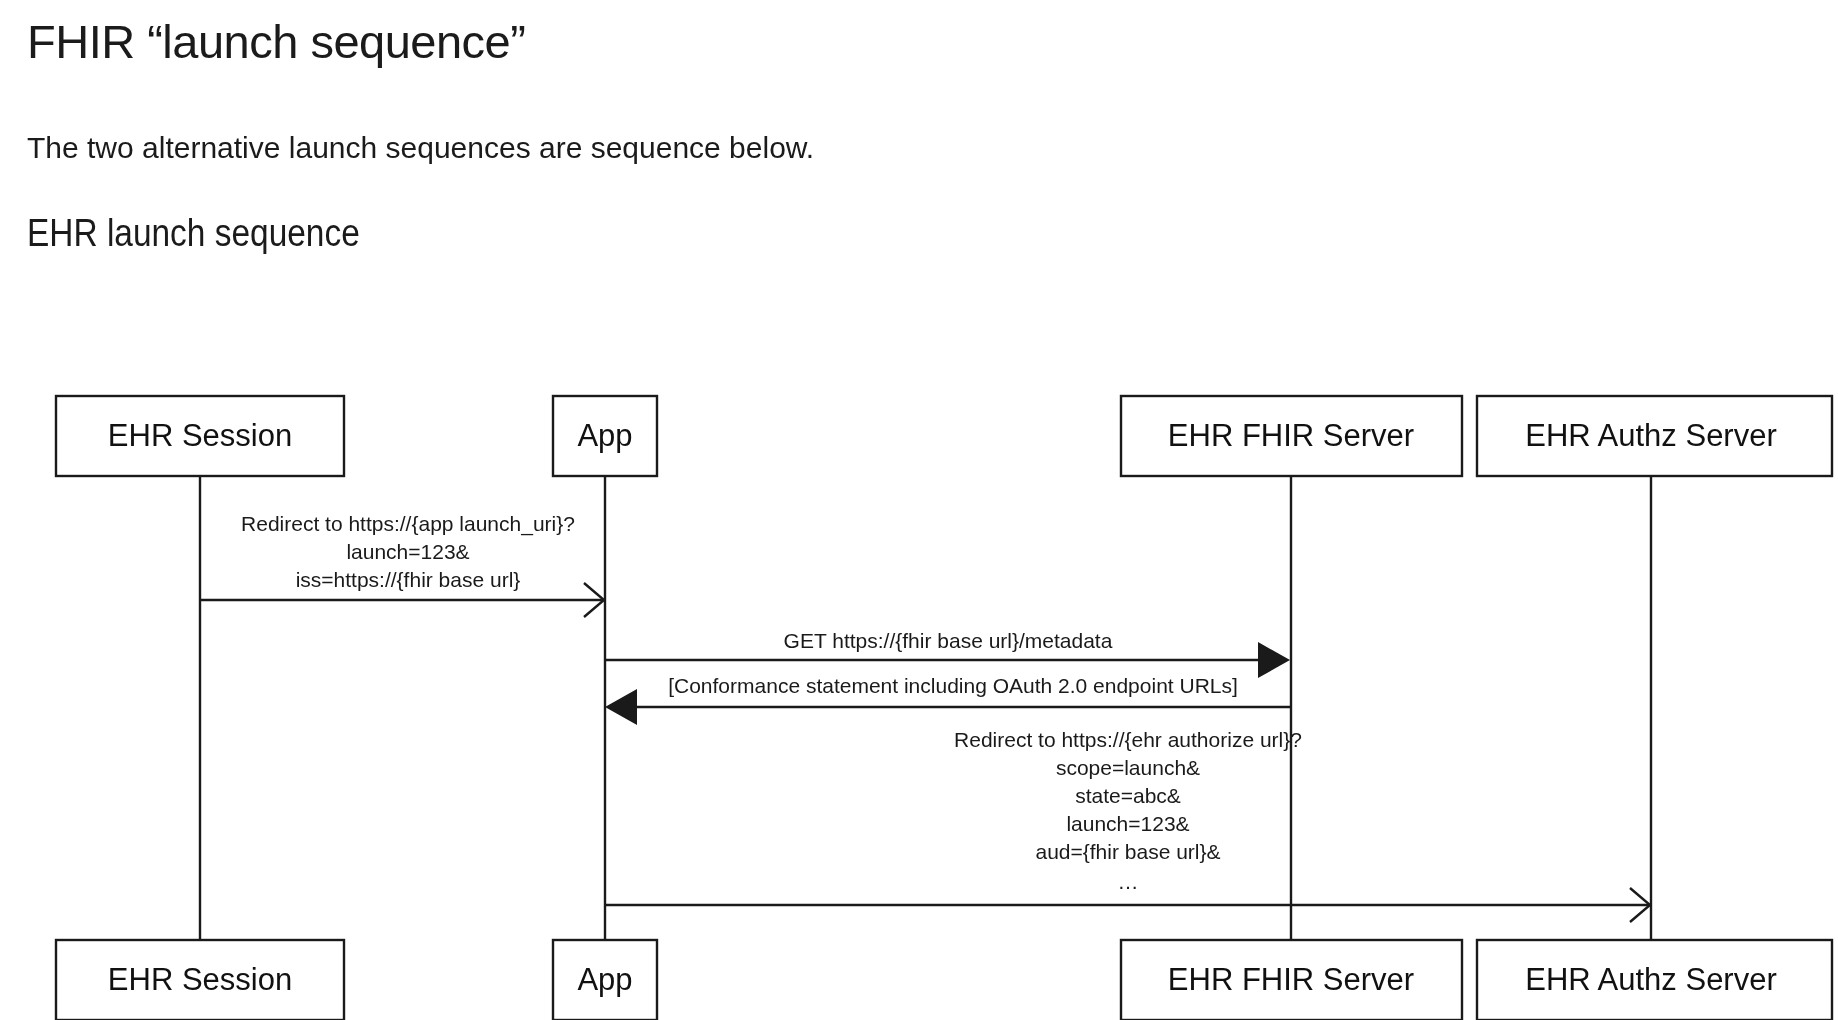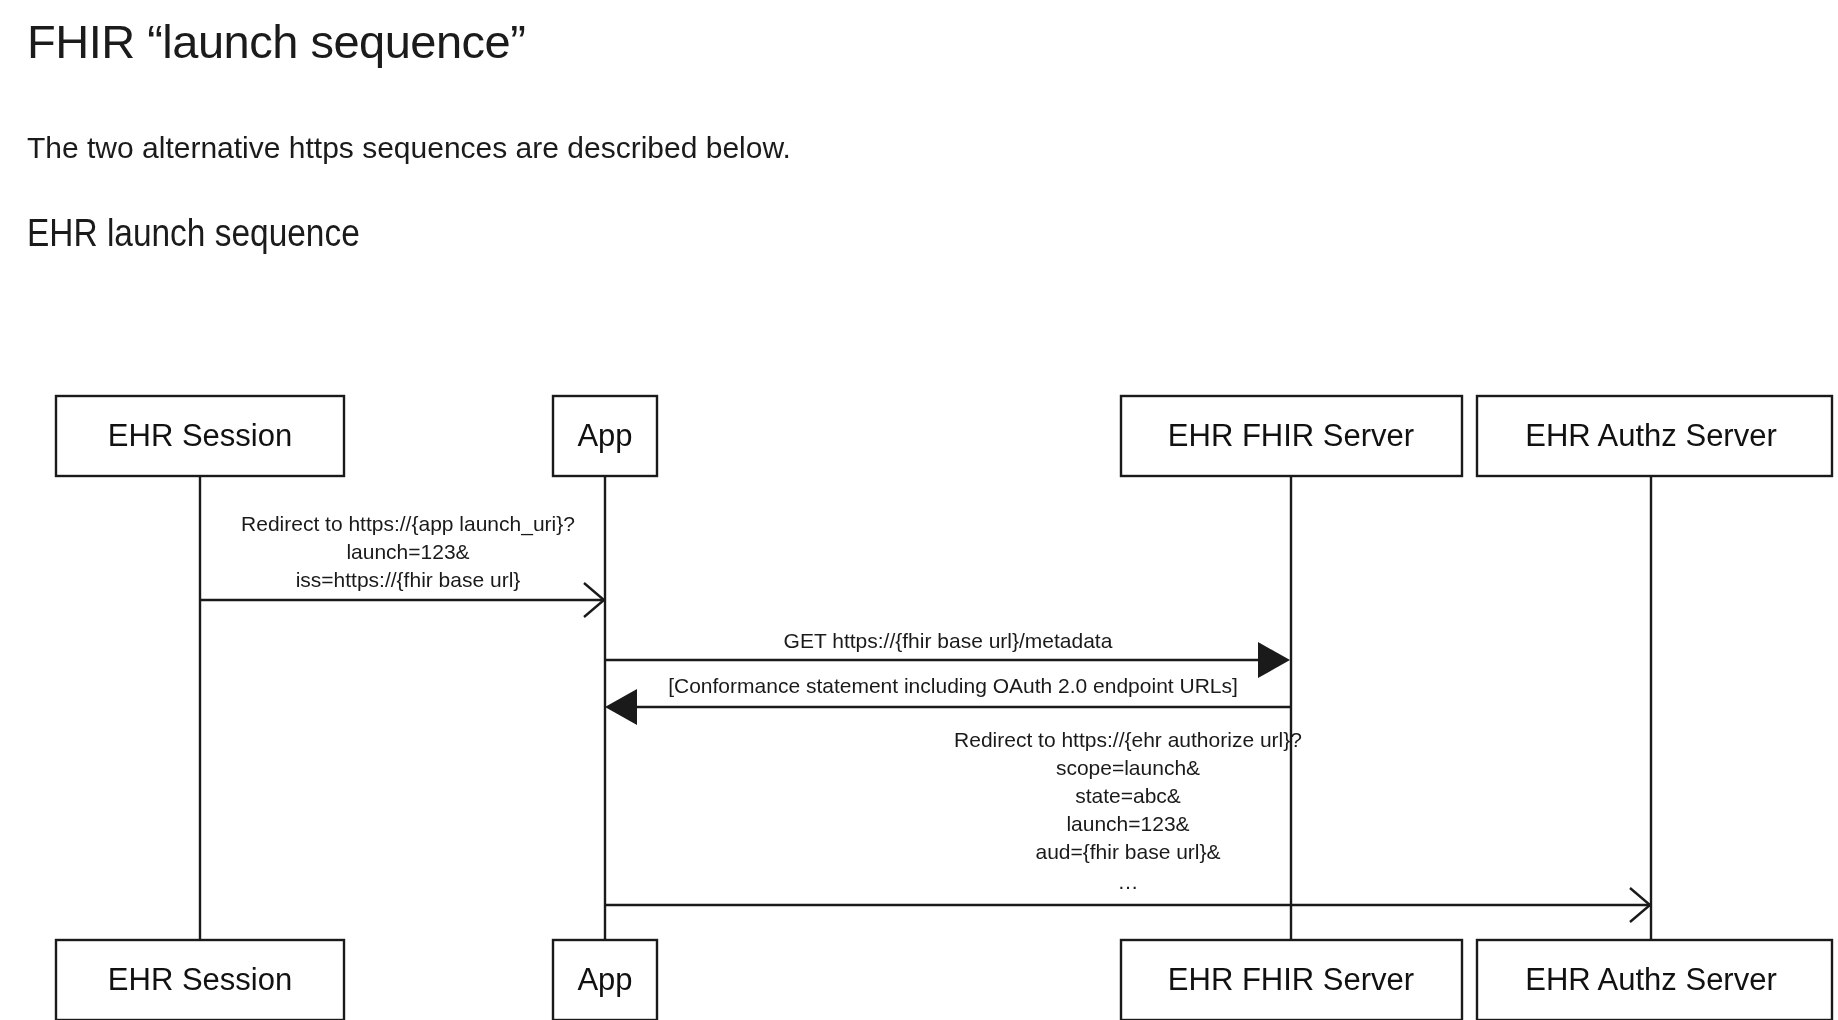--- a/index.html
+++ b/index.html
@@ -101,21 +101,21 @@
     fill: #1a1a1a;
     text-anchor: middle;
   }
 </style>
 </head>
 <body>
 
 <div class="page">
 
   <div class="doc-title">FHIR “launch sequence”</div>
-  <div class="doc-paragraph">The two alternative https sequences are described below.</div>
+  <div class="doc-paragraph">The two alternative launch sequences are sequence below.</div>
   <div class="doc-subtitle">EHR launch sequence</div>
 
   <div class="diagram">
     <svg width="1838" height="1020" viewBox="0 0 1838 1020" xmlns="http://www.w3.org/2000/svg">
 
       <g>
         <line class="lifeline" x1="192" y1="410" x2="192" y2="942"></line>
         <line class="lifeline" x1="597" y1="410" x2="597" y2="942"></line>
         <line class="lifeline" x1="1283" y1="410" x2="1283" y2="942"></line>
         <line class="lifeline" x1="1643" y1="410" x2="1643" y2="942"></line>

